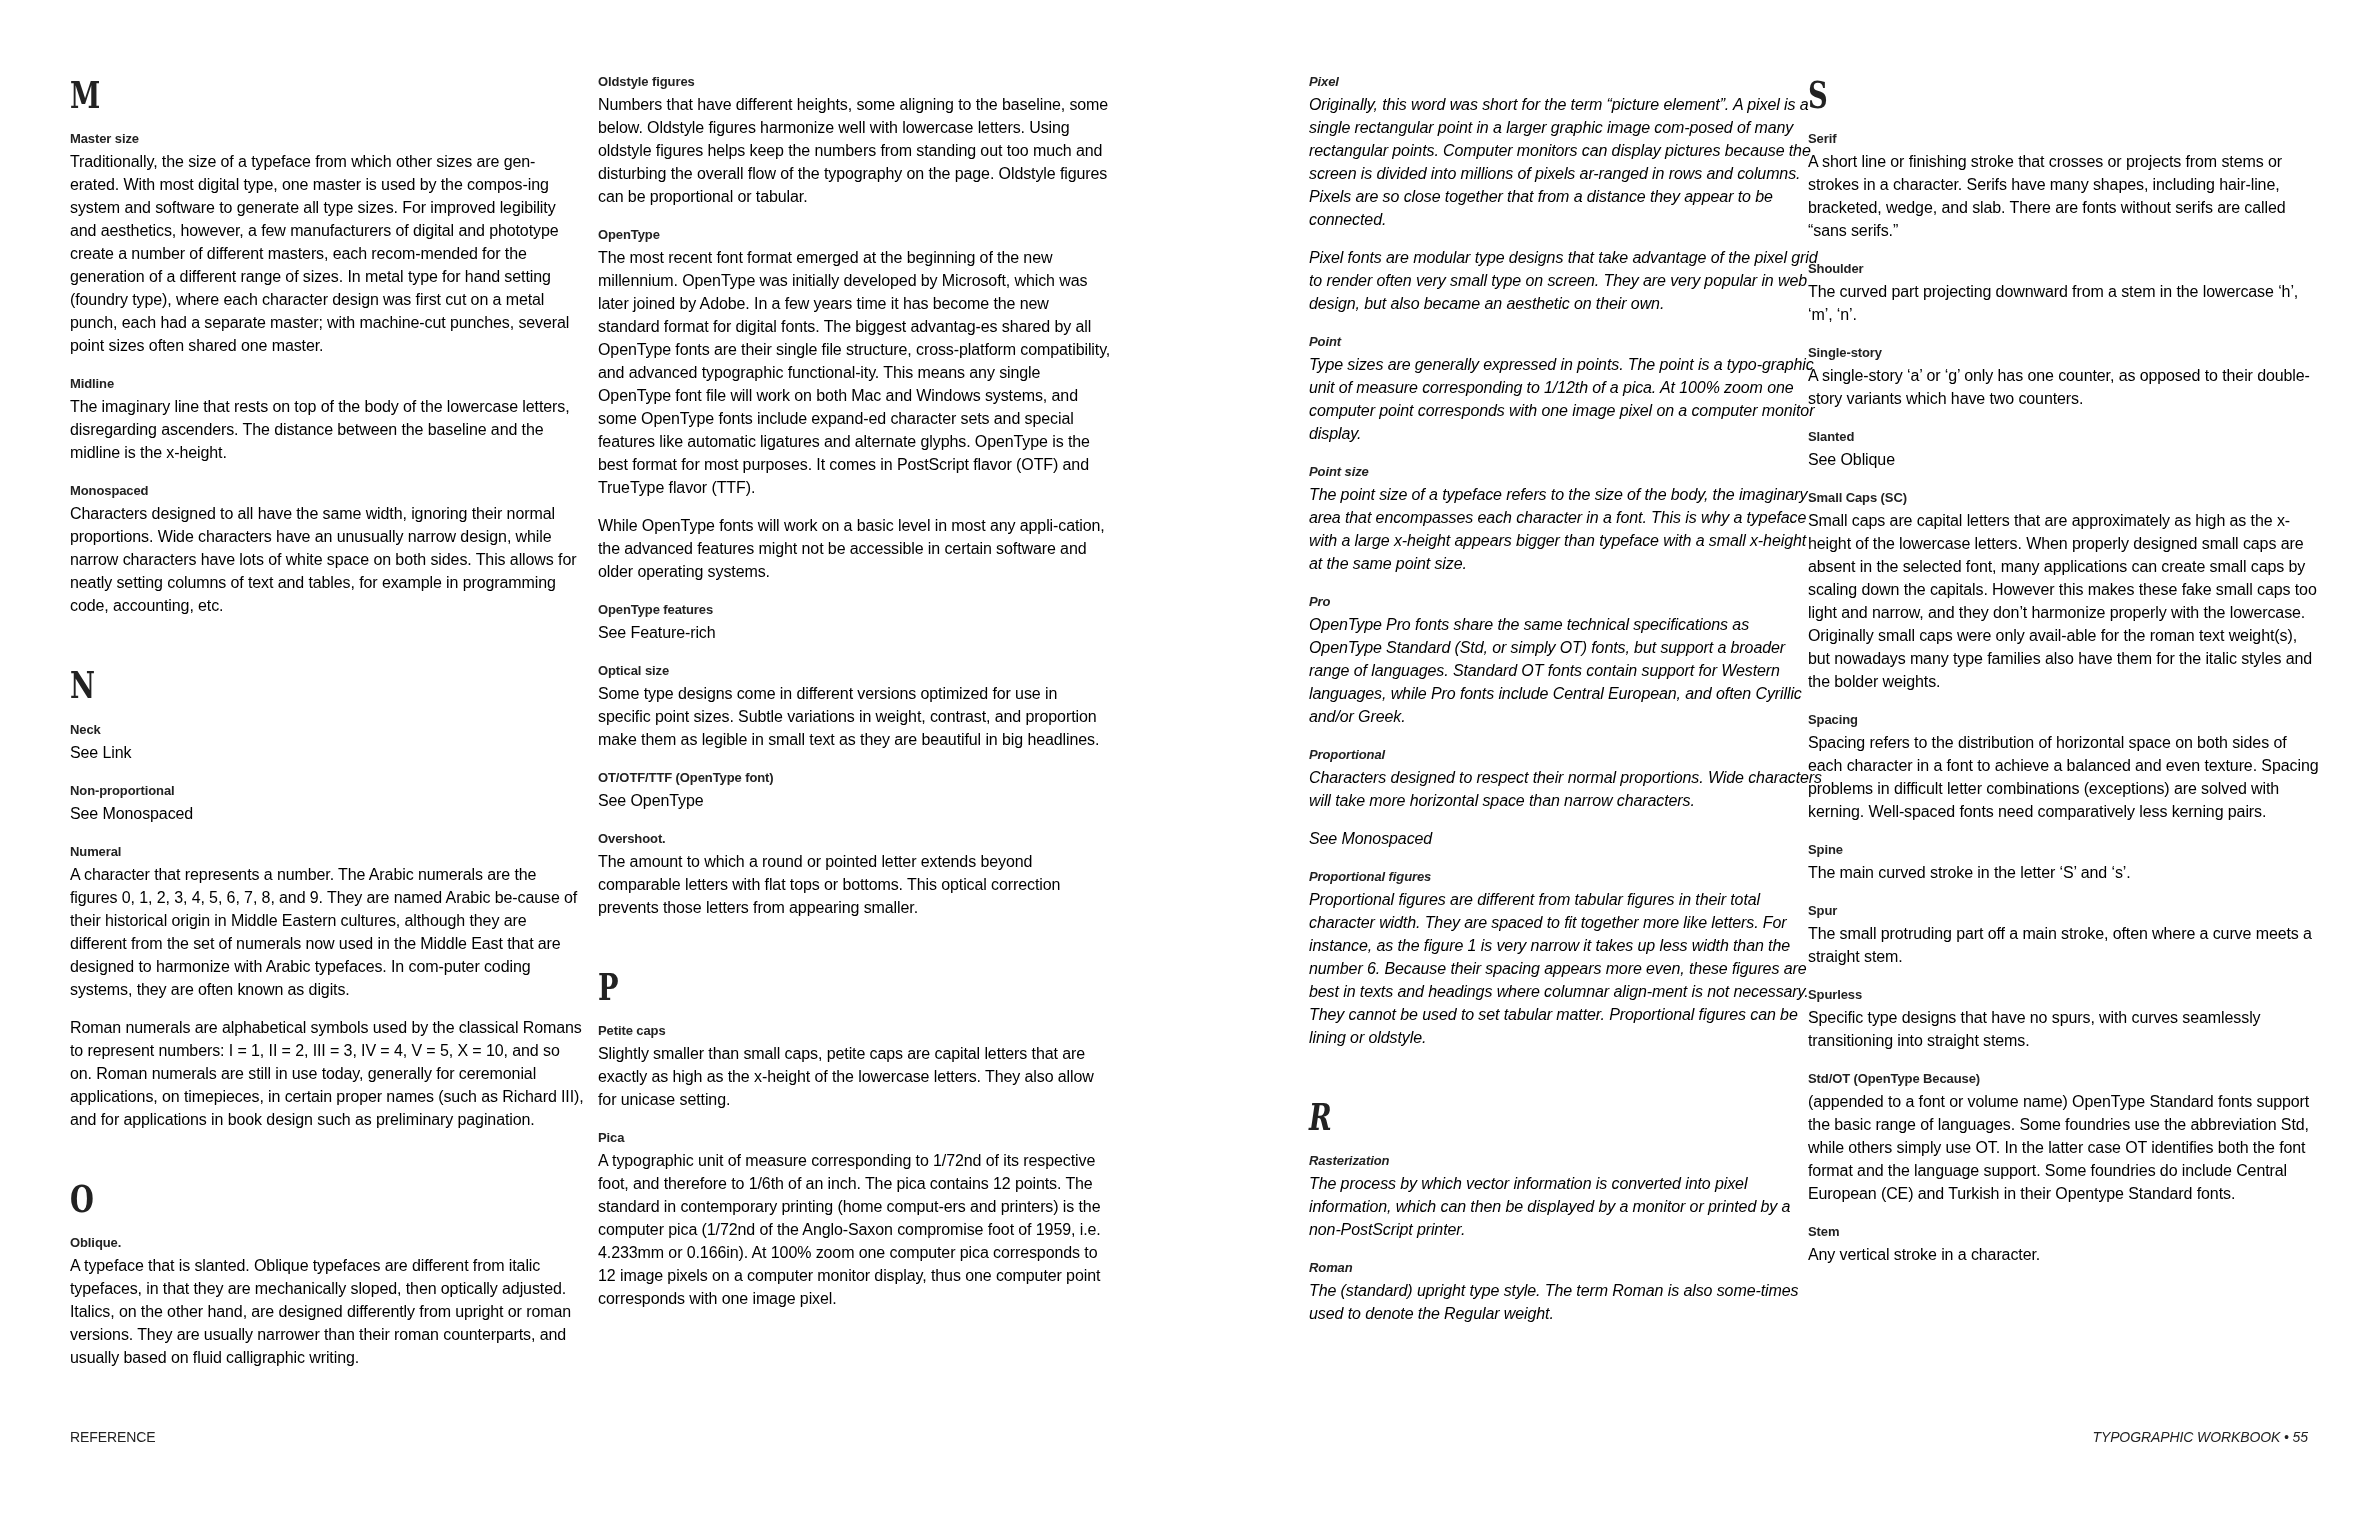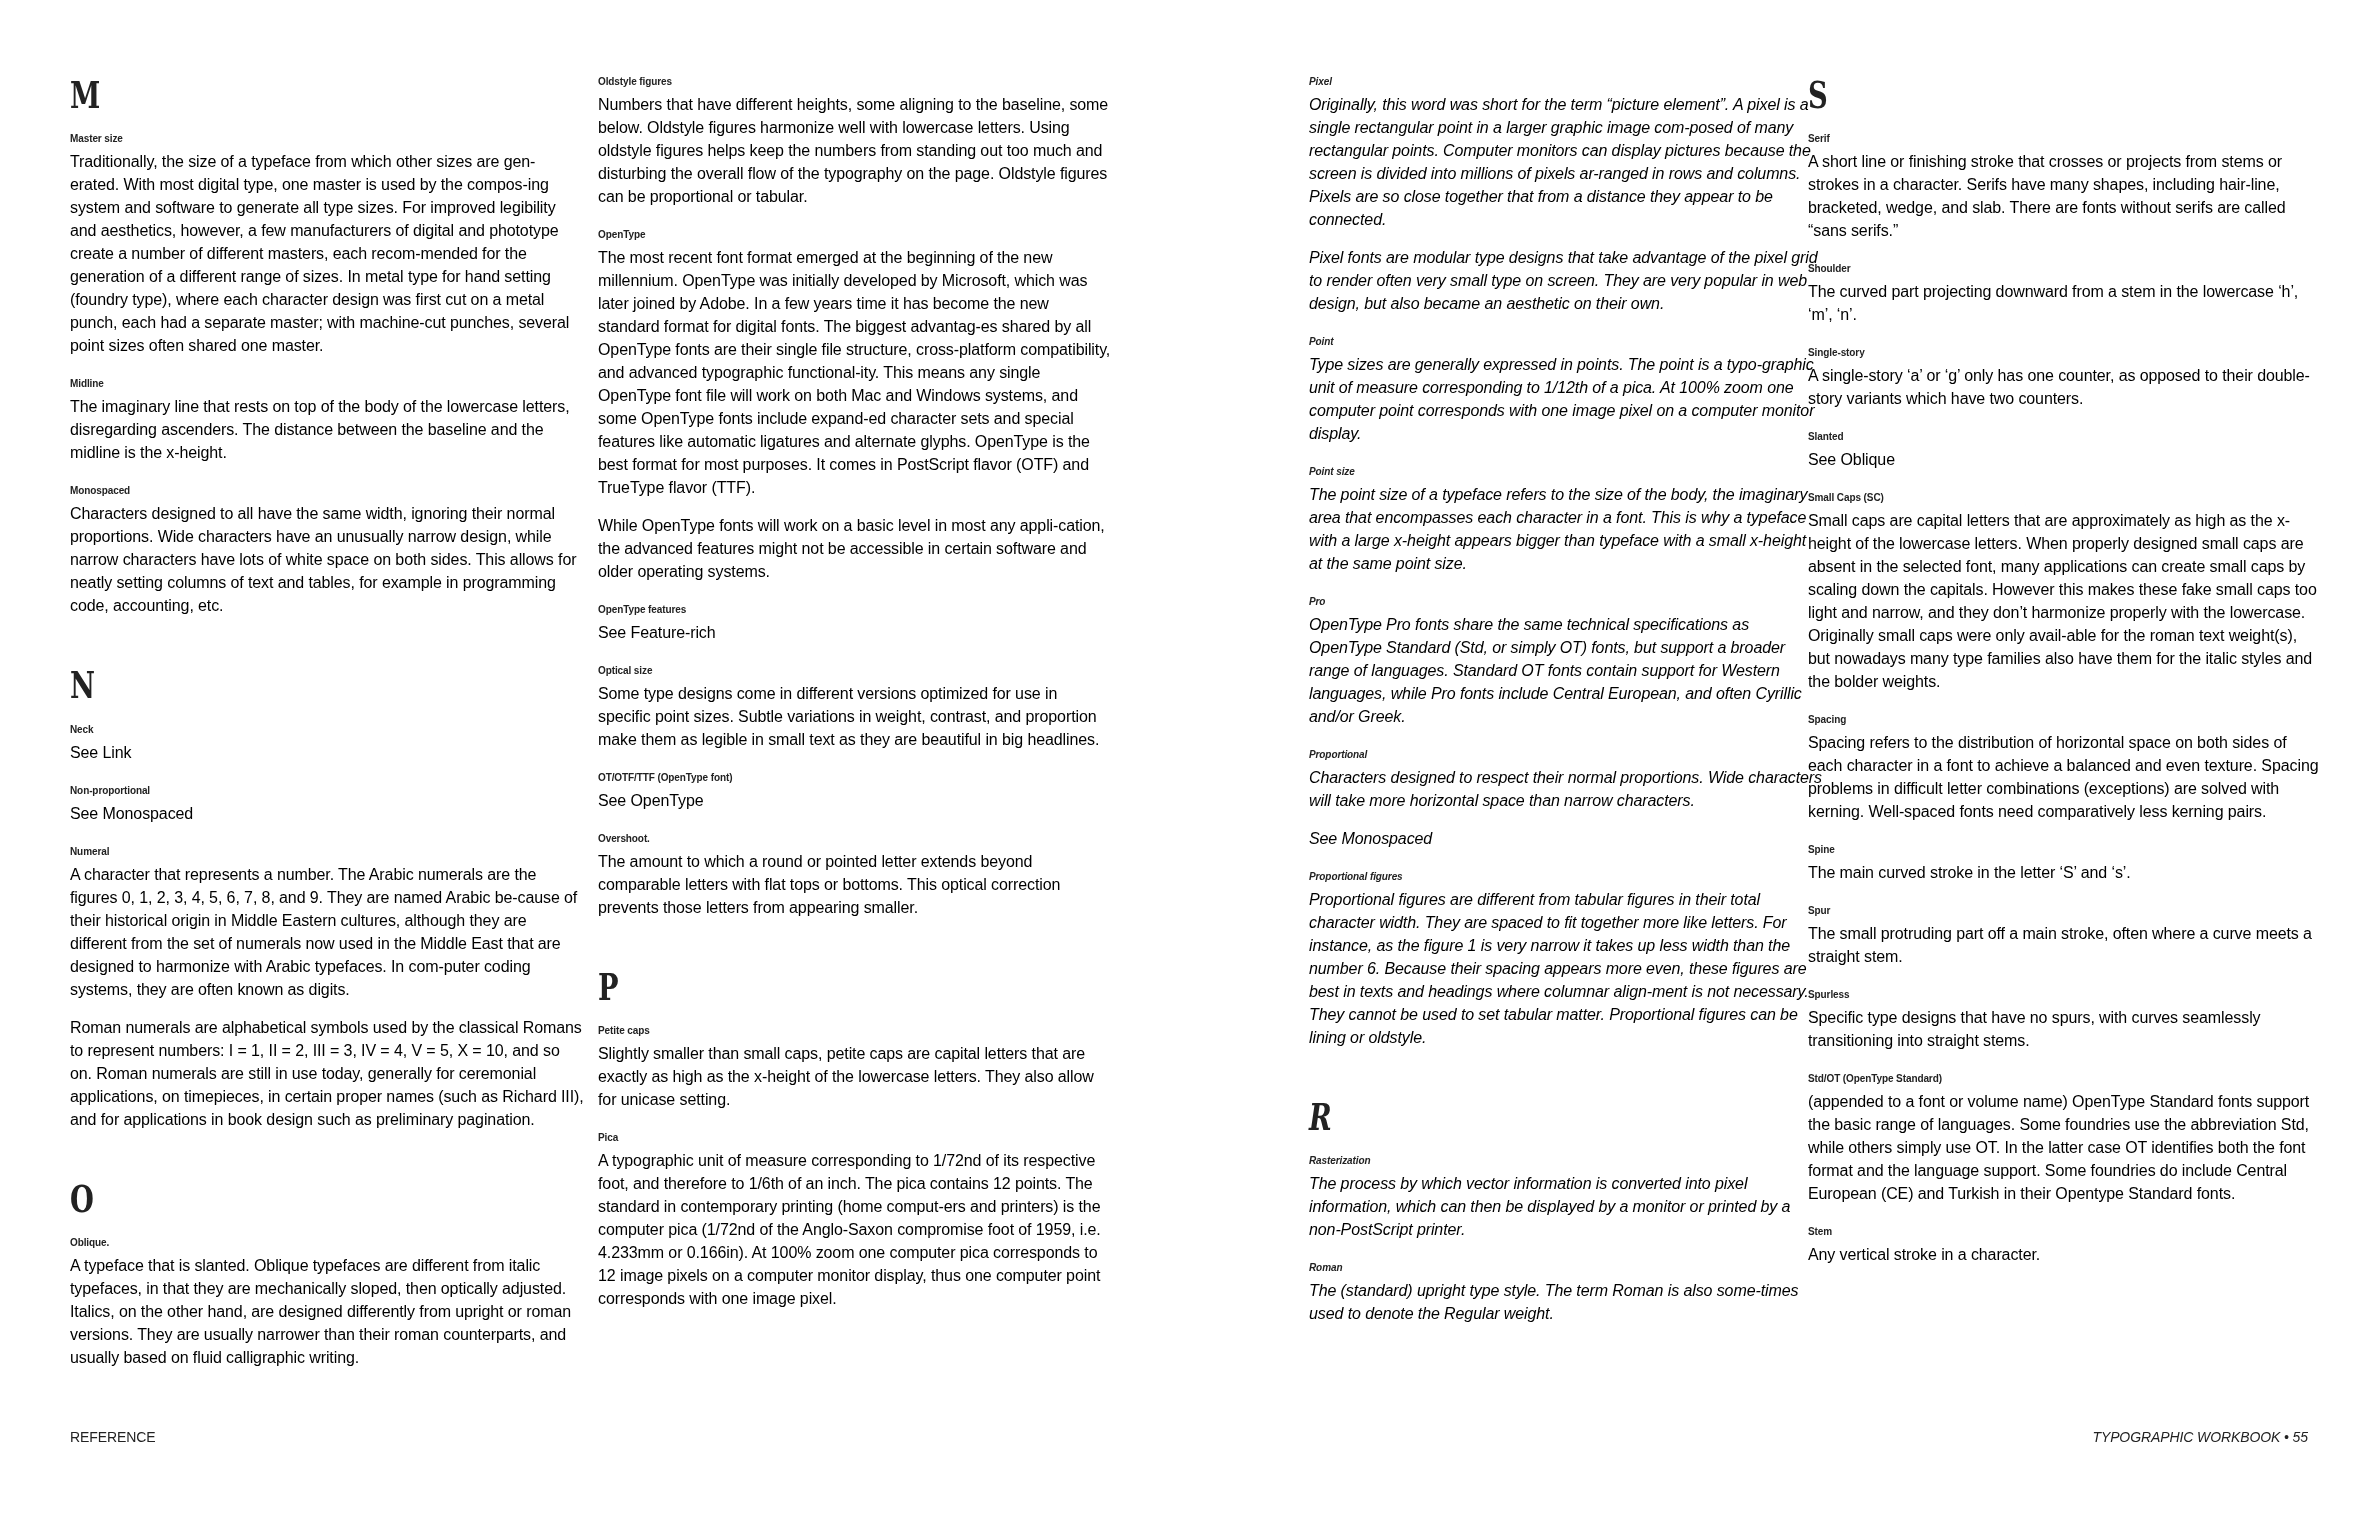--- a/index.html
+++ b/index.html
@@ -2,21 +2,21 @@
 <html style="font-size:15px"><head>
 <meta charset="utf-8">
 <style>
   html, body { margin:0; padding:0; background:#ffffff; }
   body { width:2378px; height:1539px; position:relative; overflow:hidden;
          font-family:"Liberation Sans", sans-serif; color:#1e1e1e; }
   .col { position:absolute; width:514px; }
   .letter { font-family:"DejaVu Serif", serif; font-weight:bold; font-size:38px; line-height:42px;
             color:#222; transform:scaleX(0.72); transform-origin:left top; height:42px; }
   .entry { margin:0 0 15px 0; }
-  .term { font-weight:bold; font-size:10px; line-height:23px; color:#222; letter-spacing:-0.1px; }
+  .term { font-weight:bold; font-size:13px; line-height:23px; color:#222; letter-spacing:-0.1px; }
   .def { font-size:16px; line-height:23px; color:#000000; white-space:normal; letter-spacing:-0.1px; }
   .para { margin-top:15px; }
   .footer { position:absolute; top:1429px; font-size:14px; color:#222; letter-spacing:-0.1px; }
 </style>
 </head>
 <body>
 
 <div class="col" style="left:70px; top:74px;">
   <div class="letter">M</div>
   <div style="height:11.4px"></div>
@@ -169,21 +169,21 @@
   </div>
   <div class="entry">
     <div class="term">Spur</div>
     <div class="def">The small protruding part off a main stroke, often where a curve meets a straight stem.</div>
   </div>
   <div class="entry">
     <div class="term">Spurless</div>
     <div class="def">Specific type designs that have no spurs, with curves seamlessly transitioning into straight stems.</div>
   </div>
   <div class="entry">
-    <div class="term">Std/OT (OpenType Standard)</div>
+    <div class="term">Std/OT (OpenType Because)</div>
     <div class="def">(appended to a font or volume name) OpenType Standard fonts support the basic range of languages. Some foundries use the abbreviation Std, while others simply use OT. In the latter case OT identifies both the font format and the language support. Some foundries do include Central European (CE) and Turkish in their Opentype Standard fonts.</div>
   </div>
   <div class="entry">
     <div class="term">Stem</div>
     <div class="def">Any vertical stroke in a character.</div>
   </div>
 </div>
 
 <div class="footer" style="left:70px;">REFERENCE</div>
 <div class="footer" style="right:70px; text-align:right;font-style:italic;">TYPOGRAPHIC WORKBOOK • 55</div>

